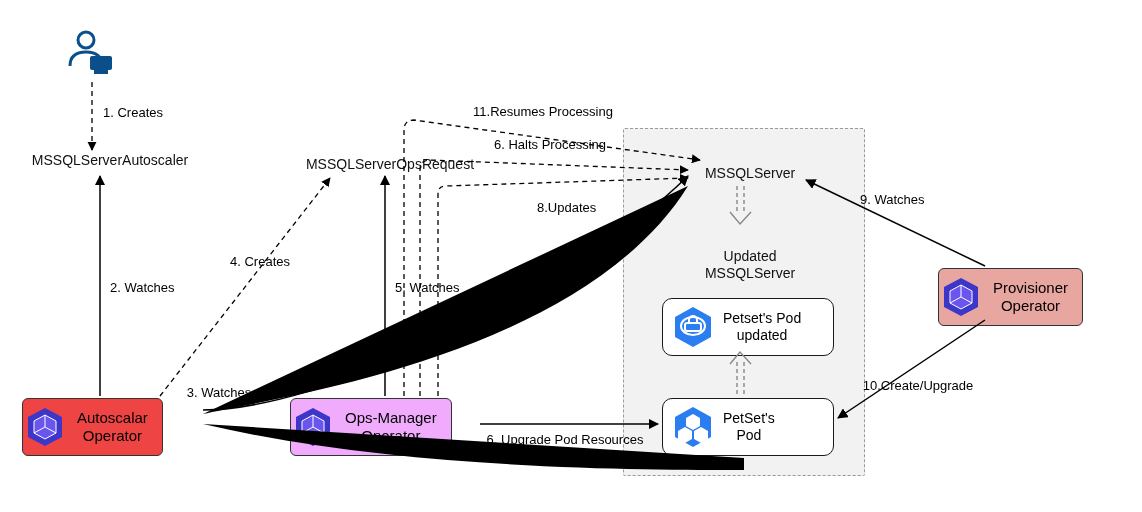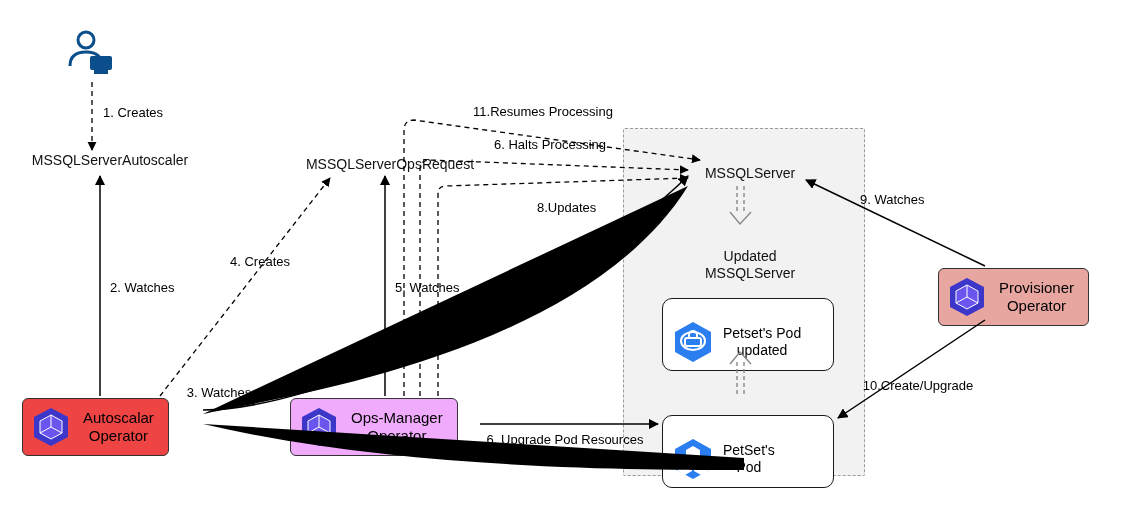--- a/index.html
+++ b/index.html
@@ -14,21 +14,21 @@
   }
   .node {
     position: absolute;
     box-sizing: border-box;
   }
   .operator-box {
     display: flex;
     align-items: center;
     border: 1px solid #333;
     border-radius: 6px;
-    padding: 6px 14px 6px 6px;
+    padding: 6px 14px 6px 0;
     font-size: 15px;
     line-height: 1.2;
   }
   .operator-box .hex-wrap {
     width: 44px;
     height: 44px;
     display: flex;
     align-items: center;
     justify-content: center;
     margin-right: 10px;
@@ -36,21 +36,21 @@
   .operator-box .label {
     text-align: center;
     white-space: pre-line;
   }
   .pod-box {
     display: flex;
     align-items: center;
     border: 1.5px solid #1a1a1a;
     border-radius: 10px;
     background: #fff;
-    padding: 21px 14px 6px 8px;
+    padding: 6px 14px 6px 8px;
     font-size: 14px;
     line-height: 1.2;
   }
   .pod-box .pod-icon {
     width: 44px;
     height: 44px;
     display: flex;
     align-items: center;
     justify-content: center;
     margin-right: 8px;
@@ -123,21 +123,21 @@
       <polygon points="22,2 40,12 40,32 22,42 4,32 4,12" fill="#2a7ef0"></polygon>
       <ellipse cx="22" cy="21" rx="12" ry="9" fill="none" stroke="#fff" stroke-width="2"></ellipse>
       <rect x="14" y="18" width="16" height="8" rx="2" fill="none" stroke="#fff" stroke-width="2"></rect>
       <path d="M18 18 v-3 a4 4 0 0 1 8 0 v3" fill="none" stroke="#fff" stroke-width="2"></path>
     </svg>
   </div>
   <div class="label">Petset's Pod
 updated</div>
 </div>
 
-<div class="node pod-box" style="left:662px; top:398px; width:172px;margin-top:17px;">
+<div class="node pod-box" style="left:662px; top:398px; width:172px;">
   <div class="pod-icon">
     <svg viewBox="0 0 44 44" width="44" height="44">
       <polygon points="22,2 40,12 40,32 22,42 4,32 4,12" fill="#2a7ef0"></polygon>
       <g fill="#fff">
         <polygon points="22,9 29,13 29,21 22,25 15,21 15,13"></polygon>
         <polygon points="14,22 21,26 21,34 14,38 7,34 7,26"></polygon>
         <polygon points="30,22 37,26 37,34 30,38 23,34 23,26"></polygon>
       </g>
     </svg>
   </div>

